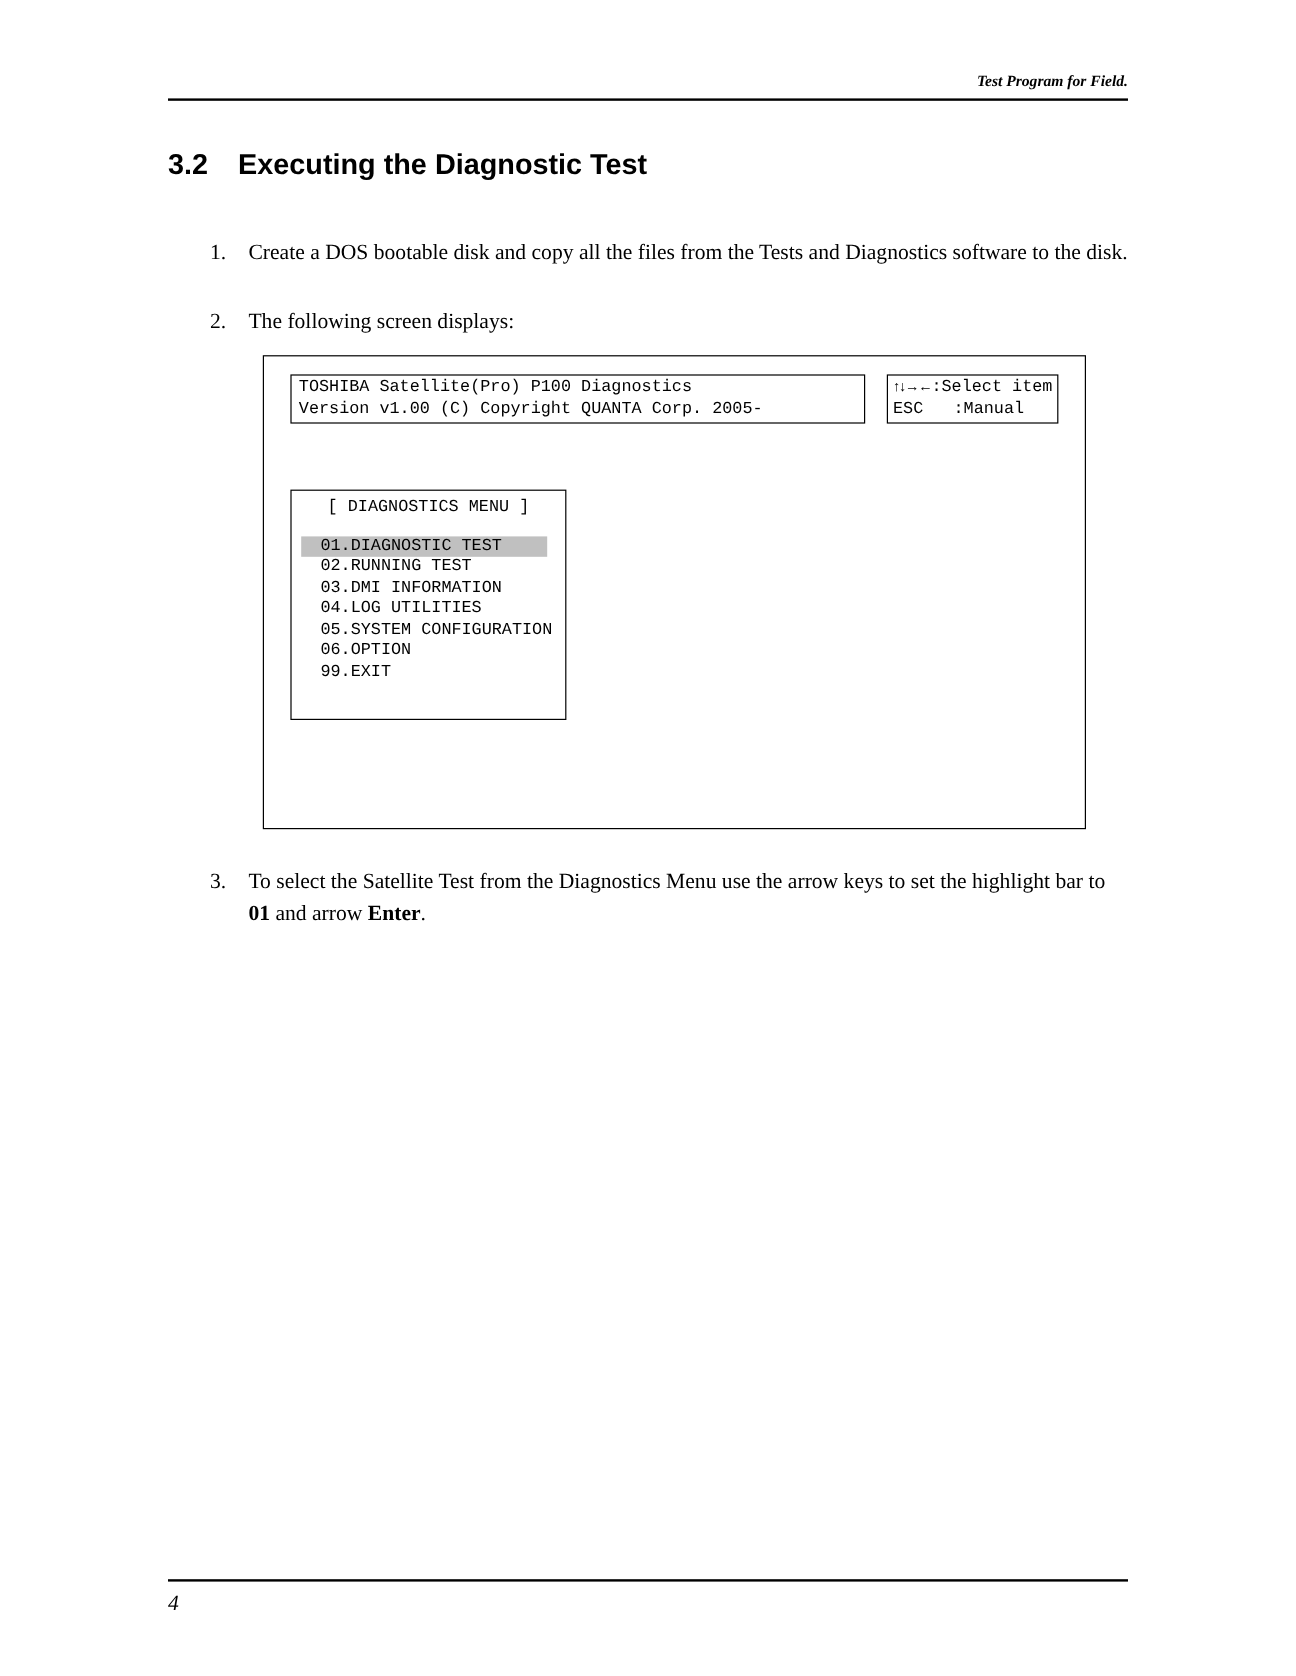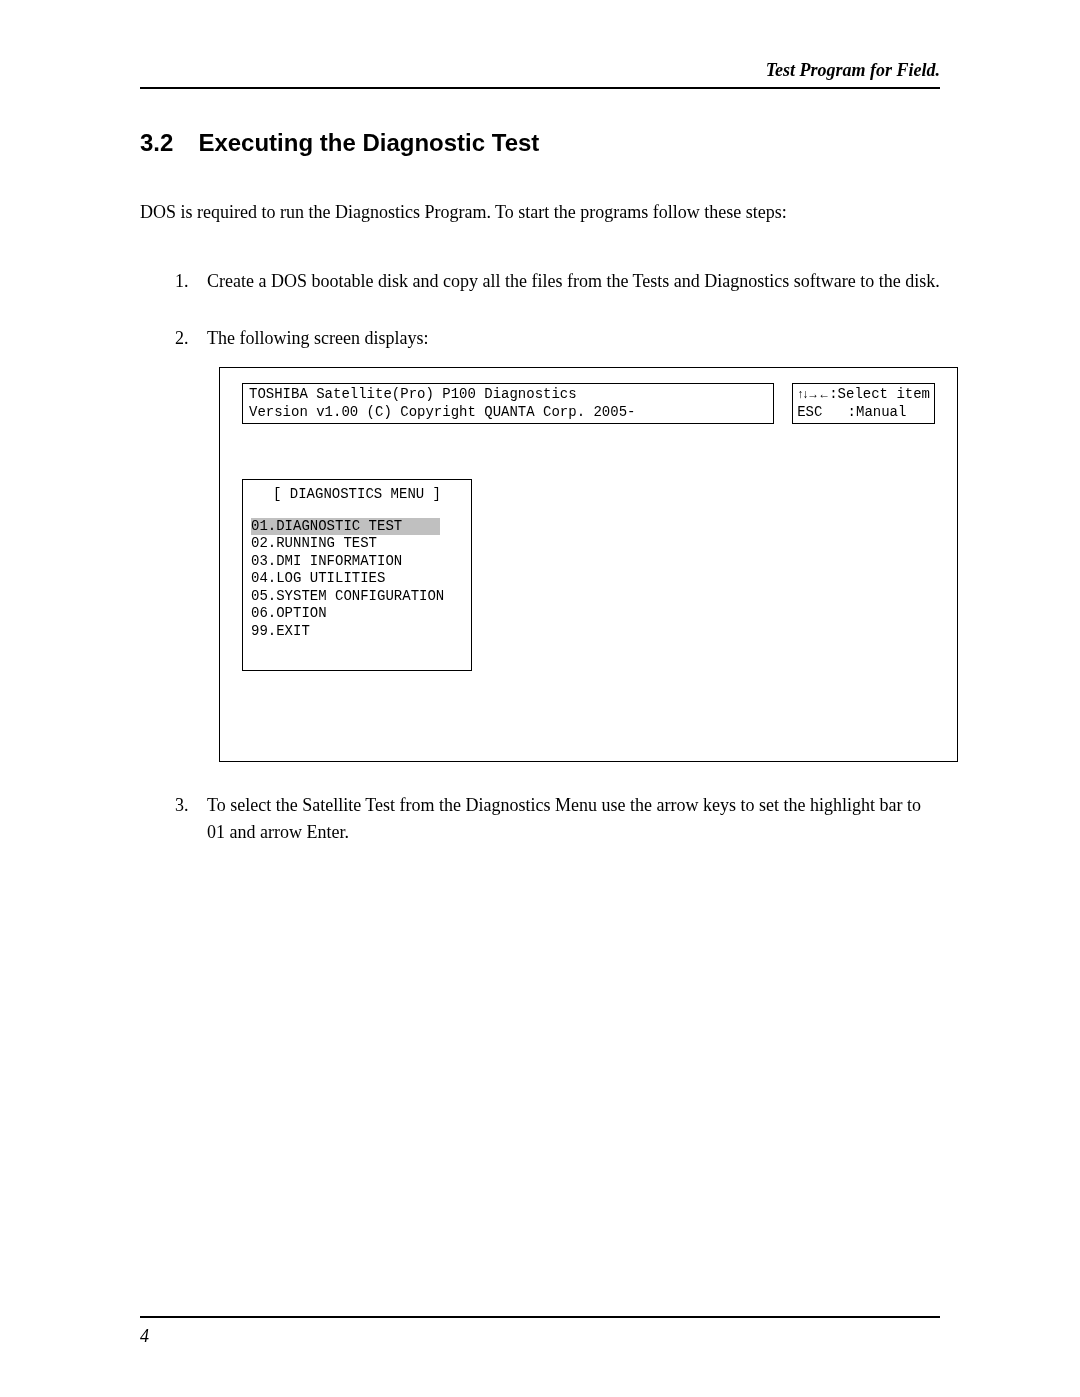--- a/index.html
+++ b/index.html
@@ -16,21 +16,21 @@
     }
     .page {
       padding: 60px 140px 50px 140px;
       height: 100%;
       position: relative;
     }
     .header {
       text-align: right;
       font-style: italic;
       font-weight: bold;
-      font-size: 18px;
+      font-size: 13px;
       padding-bottom: 6px;
       border-bottom: 2px solid black;
       margin-bottom: 40px;
     }
     .section-heading {
       font-family: Arial, Helvetica, sans-serif;
       font-weight: bold;
       font-size: 24px;
       margin-bottom: 45px;
     }
@@ -60,21 +60,21 @@
     .substep {
       margin-top: 30px;
       margin-left: 0;
       margin-bottom: 15px;
     }
     .screen-box {
       border: 1px solid black;
       margin-left: 12px;
       margin-top: 15px;
       padding: 15px 22px 40px 22px;
-      width: 739px;
+      width: 686px;
       height: 395px;
       font-family: "Courier New", Courier, monospace;
       font-size: 14px;
       position: relative;
     }
     .screen-header-row {
       display: flex;
       justify-content: space-between;
       align-items: flex-start;
       gap: 18px;
@@ -102,31 +102,32 @@
       margin-top: 55px;
       width: 230px;
       line-height: 1.25;
     }
     .menu-title {
       text-align: center;
       margin-bottom: 14px;
     }
     .menu-item {
       white-space: nowrap;
+      padding-left: 16px;
     }
     .menu-item.selected {
       background: #c0c0c0;
       display: inline-block;
       padding-right: 38px;
     }
     .step3-text {
       line-height: 1.5;
     }
     .bold {
-      font-weight: normal;
+      font-weight: bold;
     }
     .footer {
       position: absolute;
       bottom: 50px;
       left: 140px;
       right: 140px;
       border-top: 2px solid black;
       padding-top: 8px;
       display: flex;
       justify-content: space-between;
@@ -143,21 +144,20 @@
 </head>
 <body>
 
 <div class="page">
   <div class="header">Test Program for Field.</div>
 
   <div class="section-heading">
     <span class="section-number">3.2</span><span>Executing the Diagnostic Test</span>
   </div>
 
-  <p class="intro-text">DOS is required to run the Diagnostics Program. To start the programs follow these steps:</p>
 
   <ol class="steps">
     <li>
       <span class="num">1.</span>
       <span>Create a DOS bootable disk and copy all the files from the Tests and Diagnostics software to the disk.</span>
     </li>
     <li>
       <span class="num">2.</span>
       <div class="substep">The following screen displays:</div>
 

